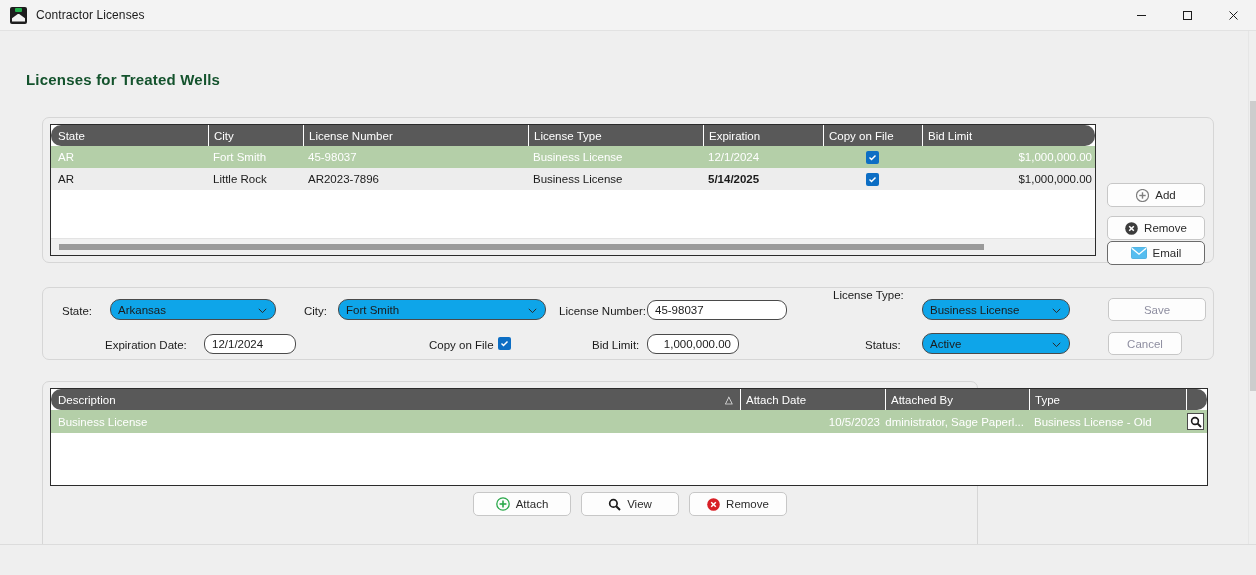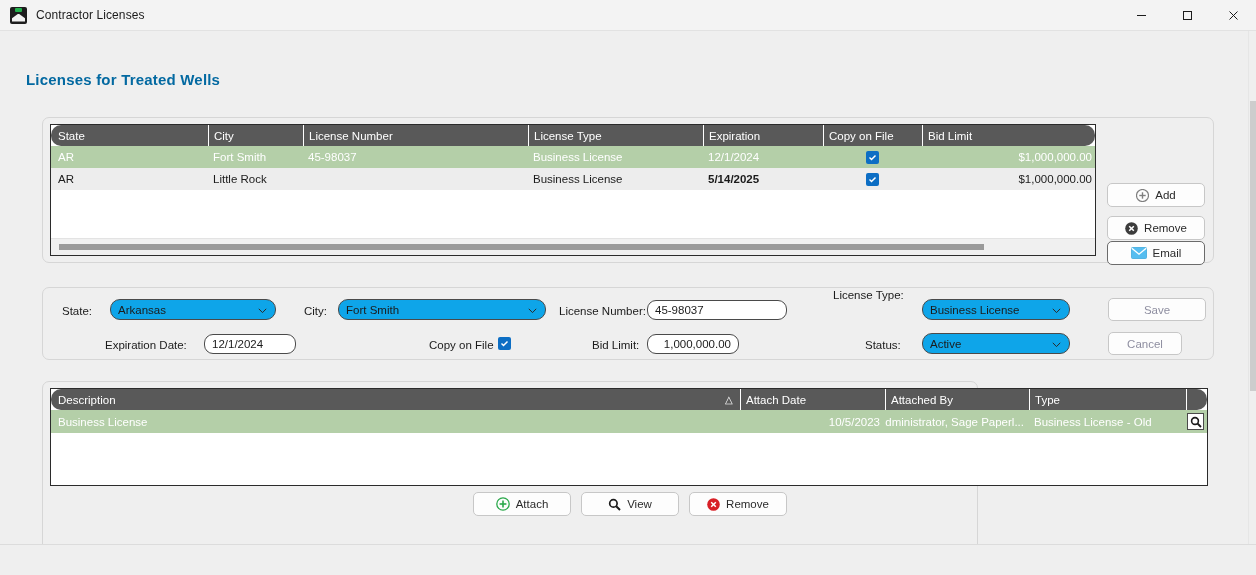--- a/index.html
+++ b/index.html
@@ -45,21 +45,21 @@
   }
   .win-btn svg { display: block; }
 
   
   .page {
     position: absolute; top: 31px; left: 0; width: 1248px; height: 513px;
     background: #efefef;
   }
   .page-title {
     position: absolute; left: 26px; top: 40px;
-    font-size: 15px; font-weight: bold; color: #0369a1;
+    font-size: 15px; font-weight: bold; color: #14532d;
     letter-spacing: 0.2px;
   }
 
   
   .panel {
     position: absolute;
     background: #efefef;
     border: 1px solid #d6d6d6;
     border-radius: 7px;
   }
@@ -236,20 +236,21 @@
                 <polyline points="1.5,4.6 3.5,6.6 7.5,2.4" fill="none" stroke="#ffffff" stroke-width="1.4"></polyline>
               </svg>
           </span>
         </div>
         <div class="gr-cell right" style="left:871px; width:175px;">$1,000,000.00</div>
       </div>
 
       <div class="grid-row alt">
         <div class="gr-cell" style="left:2px; width:155px;">AR</div>
         <div class="gr-cell" style="left:157px; width:95px;">Little Rock</div>
+        <div class="gr-cell" style="left:252px; width:225px;">AR2023-7896</div>
         <div class="gr-cell" style="left:477px; width:175px;">Business License</div>
         <div class="gr-cell" style="left:652px; width:120px;font-weight:bold;">5/14/2025</div>
         <div class="gr-cell center" style="left:772px; width:99px;">
           <span class="chk">
             <svg width="9" height="9" viewBox="0 0 9 9">
                 <polyline points="1.5,4.6 3.5,6.6 7.5,2.4" fill="none" stroke="#ffffff" stroke-width="1.4"></polyline>
               </svg>
           </span>
         </div>
         <div class="gr-cell right" style="left:871px; width:175px;">$1,000,000.00</div>

